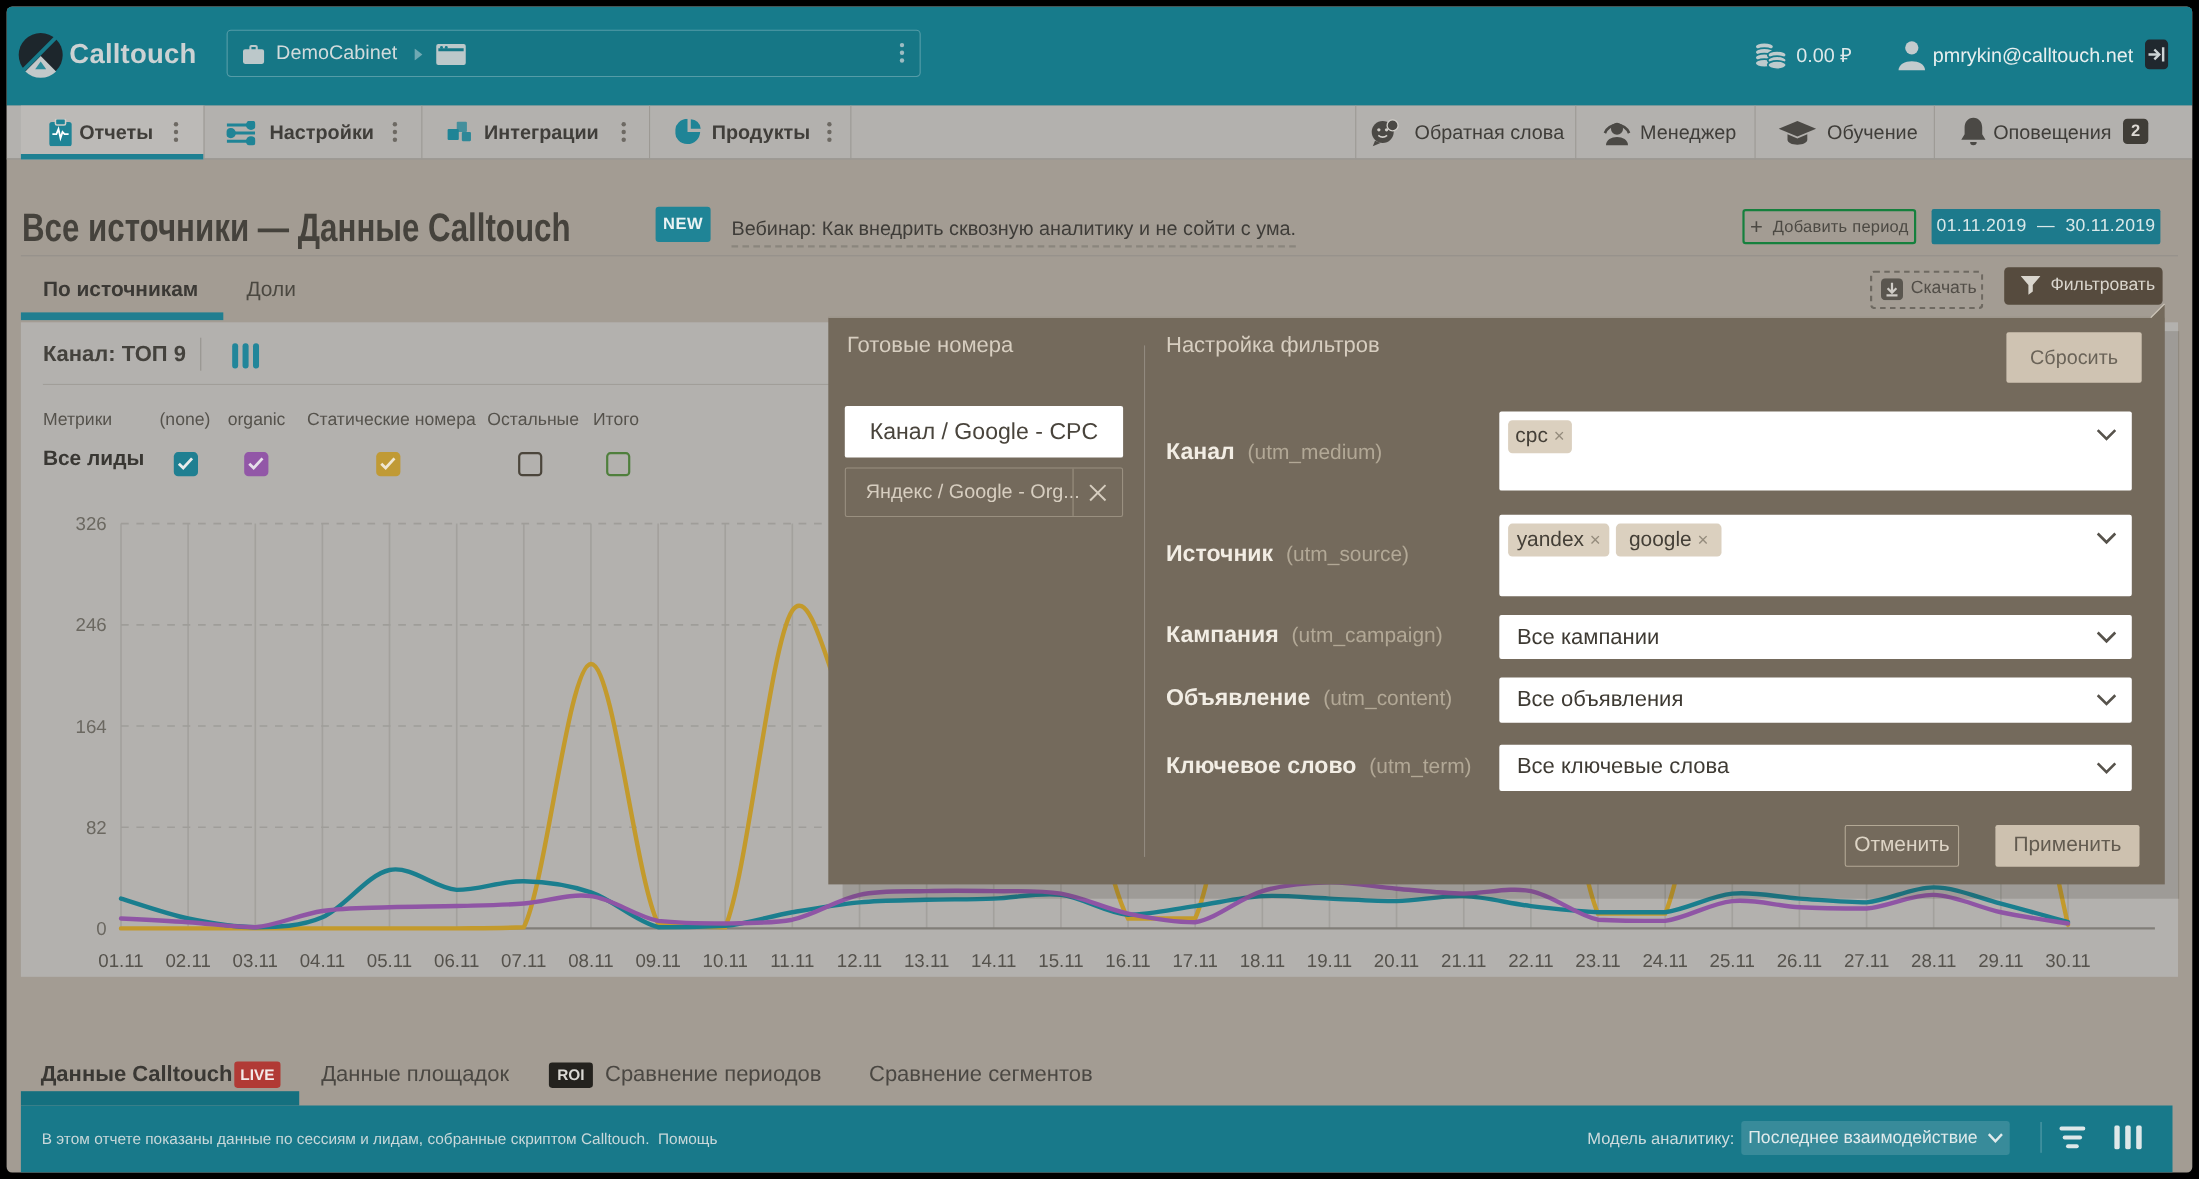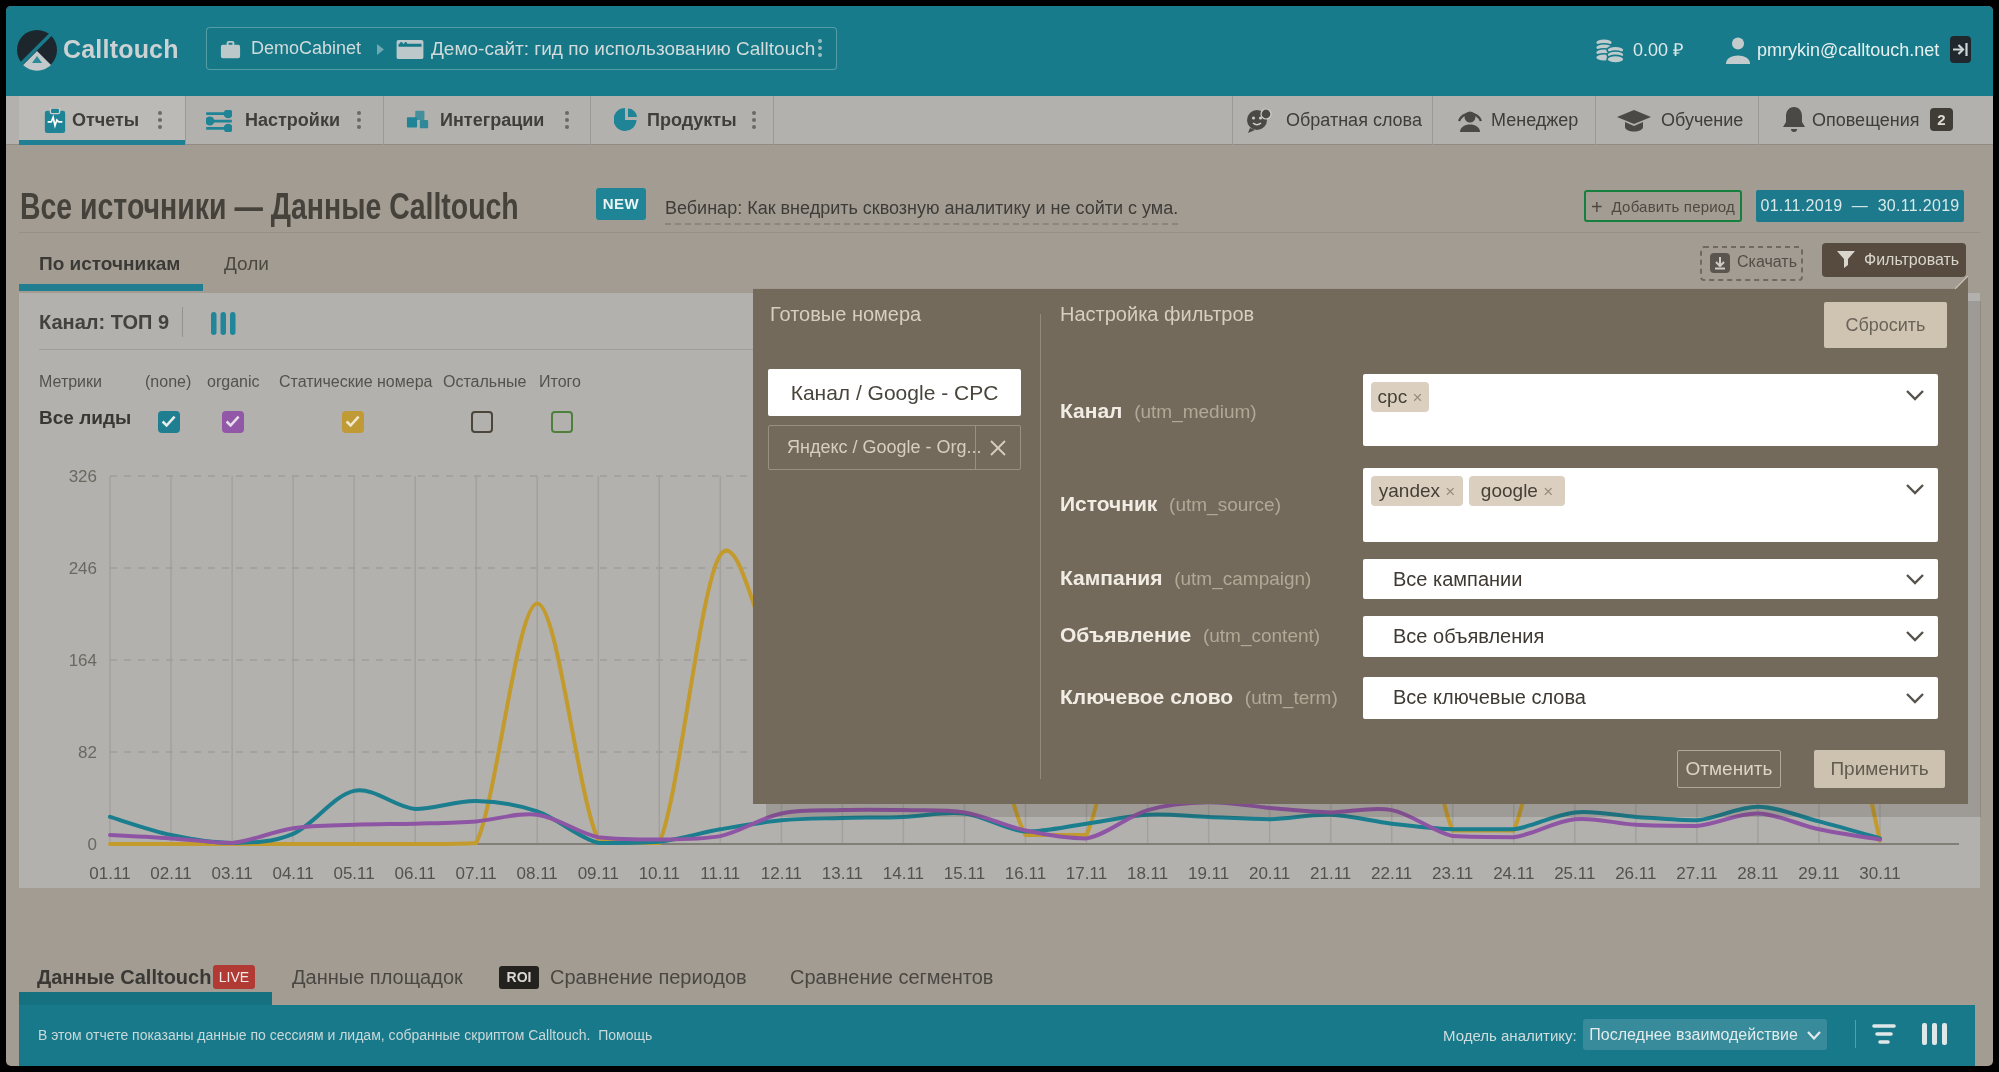--- a/index.html
+++ b/index.html
@@ -29,40 +29,40 @@
 #filt{position:absolute;left:1816px;top:237px;width:144px;height:34px;background:#564b3e;border-radius:4px;color:#d9d5cd;font-size:16px}
 #panel{position:absolute;left:13px;top:287px;width:1961px;height:595px;background:#b3b1ae}
 #ptitle{position:absolute;left:33px;top:305px;font-size:20px;font-weight:700;color:#44423d}
 #psep{position:absolute;left:176px;top:301px;width:1px;height:30px;background:#96938e}
 #phr{position:absolute;left:33px;top:343px;width:1895px;height:1px;background:#a19e99}
 .mh{position:absolute;top:367px;font-size:16px;color:#55524c;white-space:nowrap}
 #allleads{position:absolute;left:33px;top:401px;font-size:19px;font-weight:700;color:#393733}
 .cb{position:absolute;top:405px;width:22px;height:22px;border-radius:4px}
 .cb svg{position:absolute;left:3px;top:4px}
 .btab{position:absolute;top:960px;font-size:20px;color:#4a4742;white-space:nowrap}
-#live{position:absolute;left:207px;top:959px;width:42px;height:24px;background:#b13a35;border-radius:3px;color:#f3e9e8;font-size:14px;font-weight:400;text-align:center;line-height:24px}
+#live{position:absolute;left:207px;top:959px;width:42px;height:24px;background:#b13a35;border-radius:3px;color:#f3e9e8;font-size:14px;font-weight:700;text-align:center;line-height:24px}
 #roi{position:absolute;left:493px;top:960px;width:40px;height:23px;background:#24221e;border-radius:3px;color:#d9d7d3;font-size:14px;font-weight:700;text-align:center;line-height:23px}
 #underline3{position:absolute;left:13px;top:986px;width:253px;height:13px;background:#15707f}
 #foot{position:absolute;left:13px;top:999px;width:1956px;height:61px;background:#18798a}
 #foott{position:absolute;left:32px;top:1021px;font-size:14px;color:#c9d8da;white-space:nowrap}
 #attrl{position:absolute;left:1437px;top:1021px;font-size:15px;color:#cfdcde}
 #attrp{position:absolute;left:1577px;top:1013px;width:244px;height:31px;background:rgba(255,255,255,.14);border-radius:3px;color:#e2ebec;font-size:16px;line-height:31px;text-align:center;white-space:nowrap}
 #fdiv{position:absolute;left:1849px;top:1014px;width:1px;height:28px;background:rgba(255,255,255,.28)}
 #modal{position:absolute;left:747px;top:282px;width:1215px;height:516px;background:#746a5c;z-index:10;box-shadow:13px 13px 0 rgba(52,44,32,.16);border-top:1px solid rgba(255,255,255,.3)}
 .mhead{position:absolute;top:14px;font-size:20px;color:#d7cec0;white-space:nowrap}
 #preset1{position:absolute;left:15px;top:80px;width:253px;height:47px;background:#fff;border-radius:2px;font-size:21px;color:#49443c;line-height:47px;text-align:center;white-space:nowrap}
 #preset2{position:absolute;left:15px;top:136px;width:253px;height:45px;border:1px solid #9a9080;border-radius:2px;font-size:18px;color:#d7cec0;line-height:43px;white-space:nowrap}
 #vdiv{position:absolute;left:287px;top:25px;width:1px;height:465px;background:rgba(255,255,255,.22)}
 #reset{position:absolute;left:1071px;top:13px;width:123px;height:46px;background:#cfc3b2;border-radius:2px;font-size:18px;color:#6a6358;text-align:center;line-height:46px}
 .flab{position:absolute;left:307px;font-size:21px;color:#f2ede4;font-weight:700;white-space:nowrap}
 .flab span{font-weight:400;font-size:19px;color:#b2a896}
 .finp{position:absolute;left:610px;width:575px;background:#fff;border-radius:2px}
 .tag{position:absolute;top:8px;height:30px;background:#dbd0bf;border-radius:4px;font-size:19px;color:#443f37;line-height:30px;text-align:center}
 .tag b{font-weight:400;color:#958c7d;font-size:17px}
-.sel{font-size:20px;color:#3e3a33;line-height:40px;padding-left:30px}
+.sel{font-size:20px;color:#3e3a33;line-height:40px;padding-left:16px}
 .chev{position:absolute;right:14px;width:18px;height:18px}
 #cancel{position:absolute;left:924px;top:461px;width:104px;height:38px;border:1px solid #b3a895;border-radius:2px;color:#ddd4c5;font-size:19px;text-align:center;line-height:36px}
 #apply{position:absolute;left:1061px;top:461px;width:131px;height:38px;background:#cdc1af;border-radius:2px;color:#625b50;font-size:19px;text-align:center;line-height:38px}
 </style></head><body>
 <div id="page">
 <div id="hdr">
  <svg class="abs" style="left:10px;top:22px" width="44" height="46" viewBox="0 0 44 46">
   <circle cx="21" cy="22" r="20" fill="#1d262c"></circle>
   <path d="M21,23 L7,37 A20,20 0 0 0 35,37 Z" fill="#c3c9ca"></path>
   <path d="M21,28 L16,35 L26,35 Z" fill="#2b8b9a"></path>
@@ -75,21 +75,20 @@
         </svg>
   <div class="bct" style="left:44px">DemoCabinet</div>
   <svg style="position:absolute;left:168px;top:16px" width="11" height="11">
           <path d="M2,0 L9,5.5 L2,11 Z" fill="#6fa9b3"></path>
         </svg>
   <svg style="position:absolute;left:189px;top:10px" width="28" height="23" viewBox="0 0 28 24">
           <path fill="#bcc8ca" d="M2,2 h24 a2,2 0 0 1 2,2 v16 a2,2 0 0 1 -2,2 H2 a2,2 0 0 1 -2,-2 V4 a2,2 0 0 1 2,-2 Z M2,9 h24 v-3 H2 Z" fill-rule="evenodd"></path>
           <circle cx="5" cy="5.5" r="1.4" fill="#177b8b"></circle>
           <circle cx="9.5" cy="5.5" r="1.4" fill="#177b8b"></circle>
         </svg>
-  <div class="bct" style="left:224px;font-size:19px">Демо-сайт: гид по использованию Calltouch</div>
   <div class="dots" style="left:611px;top:8px;position:absolute">
           <i style="background:#9dbcc2"></i>
           <i style="background:#9dbcc2"></i>
           <i style="background:#9dbcc2"></i>
         </div>
  </div>
  <svg style="position:absolute;left:1589px;top:32px" width="30" height="25" viewBox="0 0 30 25">
         <g fill="#bfcbcd" stroke="#177b8b" stroke-width="1.6">
           <ellipse cx="9" cy="4.5" rx="8.5" ry="3.8"></ellipse>
           <ellipse cx="9" cy="9.5" rx="8.5" ry="3.8"></ellipse>

